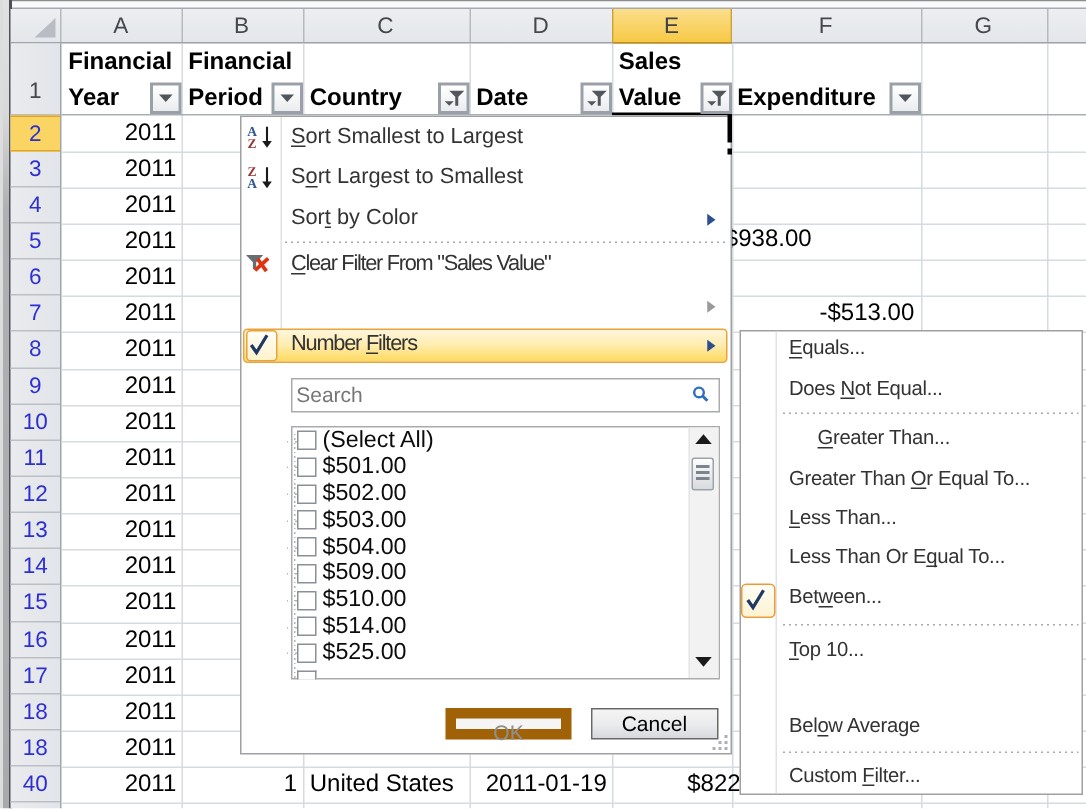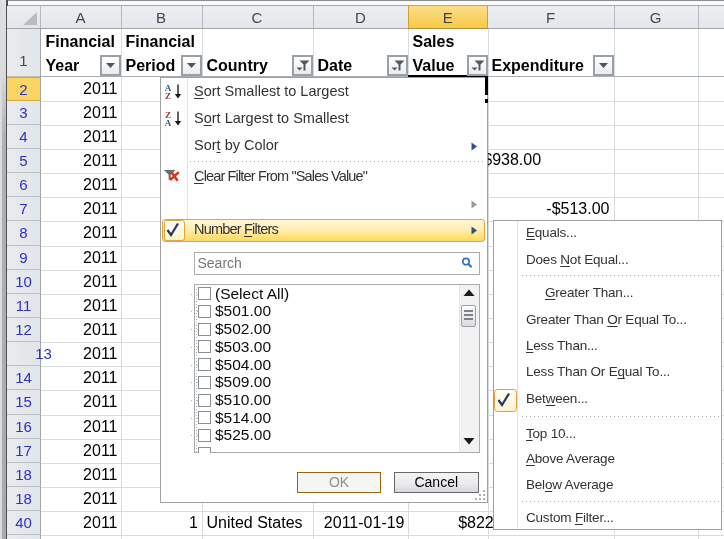--- a/index.html
+++ b/index.html
@@ -58,21 +58,21 @@
 <div class="ab" style="left:7px;top:221.4px;width:33px;height:24.15px;text-align:center;line-height:24.15px;"><span class="rowN">8</span></div>
 <div class="ab" style="left:7px;top:244.55px;width:33px;height:1px;background:#bcc0c6;"></div>
 <div class="ab" style="left:7px;top:245.55px;width:33px;height:24.15px;text-align:center;line-height:24.15px;"><span class="rowN">9</span></div>
 <div class="ab" style="left:7px;top:268.7px;width:33px;height:1px;background:#bcc0c6;"></div>
 <div class="ab" style="left:7px;top:269.7px;width:33px;height:24.15px;text-align:center;line-height:24.15px;"><span class="rowN">10</span></div>
 <div class="ab" style="left:7px;top:292.85px;width:33px;height:1px;background:#bcc0c6;"></div>
 <div class="ab" style="left:7px;top:293.85px;width:33px;height:24.15px;text-align:center;line-height:24.15px;"><span class="rowN">11</span></div>
 <div class="ab" style="left:7px;top:317px;width:33px;height:1px;background:#bcc0c6;"></div>
 <div class="ab" style="left:7px;top:318px;width:33px;height:24.15px;text-align:center;line-height:24.15px;"><span class="rowN">12</span></div>
 <div class="ab" style="left:7px;top:341.15px;width:33px;height:1px;background:#bcc0c6;"></div>
-<div class="ab" style="left:7px;top:342.15px;width:33px;height:24.15px;text-align:center;line-height:24.15px;padding-left:20px;"><span class="rowN">13</span></div>
+<div class="ab" style="left:7px;top:342.15px;width:33px;height:24.15px;text-align:center;line-height:24.15px;"><span class="rowN">13</span></div>
 <div class="ab" style="left:7px;top:365.3px;width:33px;height:1px;background:#bcc0c6;"></div>
 <div class="ab" style="left:7px;top:366.3px;width:33px;height:24.15px;text-align:center;line-height:24.15px;"><span class="rowN">14</span></div>
 <div class="ab" style="left:7px;top:389.45px;width:33px;height:1px;background:#bcc0c6;"></div>
 <div class="ab" style="left:7px;top:390.45px;width:33px;height:24.15px;text-align:center;line-height:24.15px;"><span class="rowN">15</span></div>
 <div class="ab" style="left:7px;top:413.6px;width:33px;height:1px;background:#bcc0c6;"></div>
 <div class="ab" style="left:7px;top:414.6px;width:33px;height:24.15px;text-align:center;line-height:24.15px;"><span class="rowN">16</span></div>
 <div class="ab" style="left:7px;top:437.75px;width:33px;height:1px;background:#bcc0c6;"></div>
 <div class="ab" style="left:7px;top:438.75px;width:33px;height:24.15px;text-align:center;line-height:24.15px;"><span class="rowN">17</span></div>
 <div class="ab" style="left:7px;top:461.9px;width:33px;height:1px;background:#bcc0c6;"></div>
 <div class="ab" style="left:7px;top:462.9px;width:33px;height:24.15px;text-align:center;line-height:24.15px;"><span class="rowN">18</span></div>
@@ -254,42 +254,41 @@
 <svg class="ab" style="left:301px;top:210px" width="14" height="10">
       <polygon points="7,1.5 12.5,8 1.5,8" fill="#1a1a1a"></polygon>
     </svg>
 <svg class="ab" style="left:301px;top:357.5px" width="14" height="10">
       <polygon points="1.5,2 12.5,2 7,8.5" fill="#1a1a1a"></polygon>
     </svg>
 <div class="ab" style="left:300.5px;top:227px;width:15px;height:22px;border:1px solid #9aa3ad;border-radius:2px;box-sizing:border-box;background:linear-gradient(180deg,#fdfdfd,#d9dadc);"></div>
 <div class="ab" style="left:303.5px;top:232px;width:9px;height:1.5px;background:#7b848e;"></div>
 <div class="ab" style="left:303.5px;top:236px;width:9px;height:1.5px;background:#7b848e;"></div>
 <div class="ab" style="left:303.5px;top:240px;width:9px;height:1.5px;background:#7b848e;"></div>
-<div class="ab" style="left:136.5px;top:394px;width:84px;height:20.5px;border:1px solid #a16207;box-sizing:border-box;background:#f5f5f5;text-align:center;line-height:19px;font-size:14px;color:#8f8f8f;">OK</div>
+<div class="ab" style="left:136.5px;top:394px;width:84px;height:20.5px;border:7px solid #a16207;box-sizing:border-box;background:#f5f5f5;text-align:center;line-height:19px;font-size:14px;color:#8f8f8f;">OK</div>
 <div class="ab" style="left:233.5px;top:394px;width:84.5px;height:20.5px;border:1.5px solid #686868;box-sizing:border-box;background:linear-gradient(180deg,#f4f4f4,#eaebed 55%,#d6d8dc);text-align:center;line-height:19px;font-size:14px;color:#000;">Cancel</div>
 <div class="ab" style="left:322px;top:420px;width:2px;height:2px;background:#b0b0b0;"></div>
 <div class="ab" style="left:318px;top:420px;width:2px;height:2px;background:#b0b0b0;"></div>
 <div class="ab" style="left:322px;top:416px;width:2px;height:2px;background:#b0b0b0;"></div>
 <div class="ab" style="left:314px;top:420px;width:2px;height:2px;background:#b0b0b0;"></div>
 <div class="ab" style="left:318px;top:416px;width:2px;height:2px;background:#b0b0b0;"></div>
 <div class="ab" style="left:322px;top:412px;width:2px;height:2px;background:#b0b0b0;"></div>
 </div>
 <div class="ab" style="left:492.5px;top:219.5px;width:229px;height:310px;background:#fff;border:1px solid #a0a0a0;box-sizing:border-box;">
 <div class="ab" style="left:23.5px;top:0;width:1px;height:308px;background:#e2e2e2;"></div>
 <div class="ab" style="left:32.5px;top:0.8px;height:21px;line-height:21px;"><span class="smi"><u>E</u>quals...</span></div>
 <div class="ab" style="left:32.5px;top:27.4px;height:21px;line-height:21px;"><span class="smi">Does <u>N</u>ot Equal...</span></div>
 <div class="ab" style="left:28.5px;top:54.5px;width:197px;height:1px;background-image:repeating-linear-gradient(90deg,#a8a8a8 0,#a8a8a8 1.5px,transparent 1.5px,transparent 4px);"></div>
 <div class="ab" style="left:32.5px;top:60.5px;height:21px;line-height:21px;margin-left:19px;"><span class="smi"><u>G</u>reater Than...</span></div>
 <div class="ab" style="left:32.5px;top:87.1px;height:21px;line-height:21px;"><span class="smi">Greater Than <u>O</u>r Equal To...</span></div>
 <div class="ab" style="left:32.5px;top:113.7px;height:21px;line-height:21px;"><span class="smi"><u>L</u>ess Than...</span></div>
 <div class="ab" style="left:32.5px;top:139.9px;height:21px;line-height:21px;"><span class="smi">Less Than Or E<u>q</u>ual To...</span></div>
 <div class="ab" style="left:32.5px;top:166.3px;height:21px;line-height:21px;"><span class="smi">Bet<u>w</u>een...</span></div>
 <div class="ab" style="left:28.5px;top:195.3px;width:197px;height:1px;background-image:repeating-linear-gradient(90deg,#a8a8a8 0,#a8a8a8 1.5px,transparent 1.5px,transparent 4px);"></div>
 <div class="ab" style="left:32.5px;top:201.5px;height:21px;line-height:21px;"><span class="smi"><u>T</u>op 10...</span></div>
-<div class="ab" style="left:32.5px;top:226px;height:21px;line-height:21px;"><span class="smi"><u>A</u>bove Average</span></div>
 <div class="ab" style="left:32.5px;top:252.5px;height:21px;line-height:21px;"><span class="smi">Bel<u>o</u>w Average</span></div>
 <div class="ab" style="left:28.5px;top:280.5px;width:197px;height:1px;background-image:repeating-linear-gradient(90deg,#a8a8a8 0,#a8a8a8 1.5px,transparent 1.5px,transparent 4px);"></div>
 <div class="ab" style="left:32.5px;top:285.5px;height:21px;line-height:21px;"><span class="smi">Custom <u>F</u>ilter...</span></div>
 <div class="ab" style="left:0.5px;top:168px;width:22.5px;height:23px;border-radius:3.5px;border:1px solid #ec9a38;background:linear-gradient(180deg,#fffdf5,#fdf3d2);box-sizing:border-box;"></div>
 <svg class="ab" style="left:2.5px;top:170.5px" width="16" height="18">
       <path d="M2.5 9 L6 14 L13 2.5" fill="none" stroke="#1f3864" stroke-width="2.2"></path>
     </svg>
 </div>
 <div class="ab" style="left:485.2px;top:76.3px;width:2.5px;height:19.2px;background:#000;z-index:30;"></div>
 <div class="ab" style="left:485.2px;top:99px;width:2.5px;height:4px;background:#000;z-index:30;"></div>

